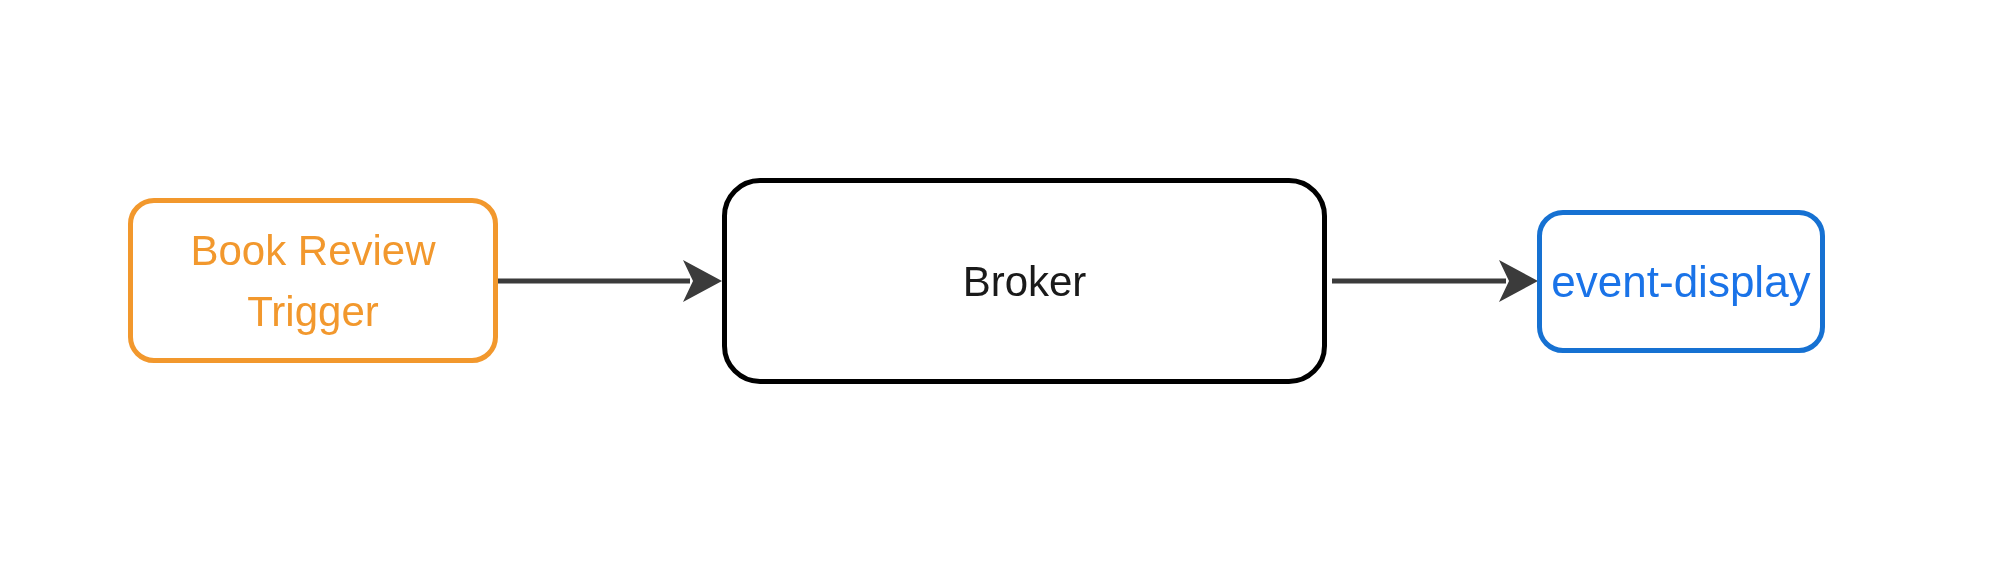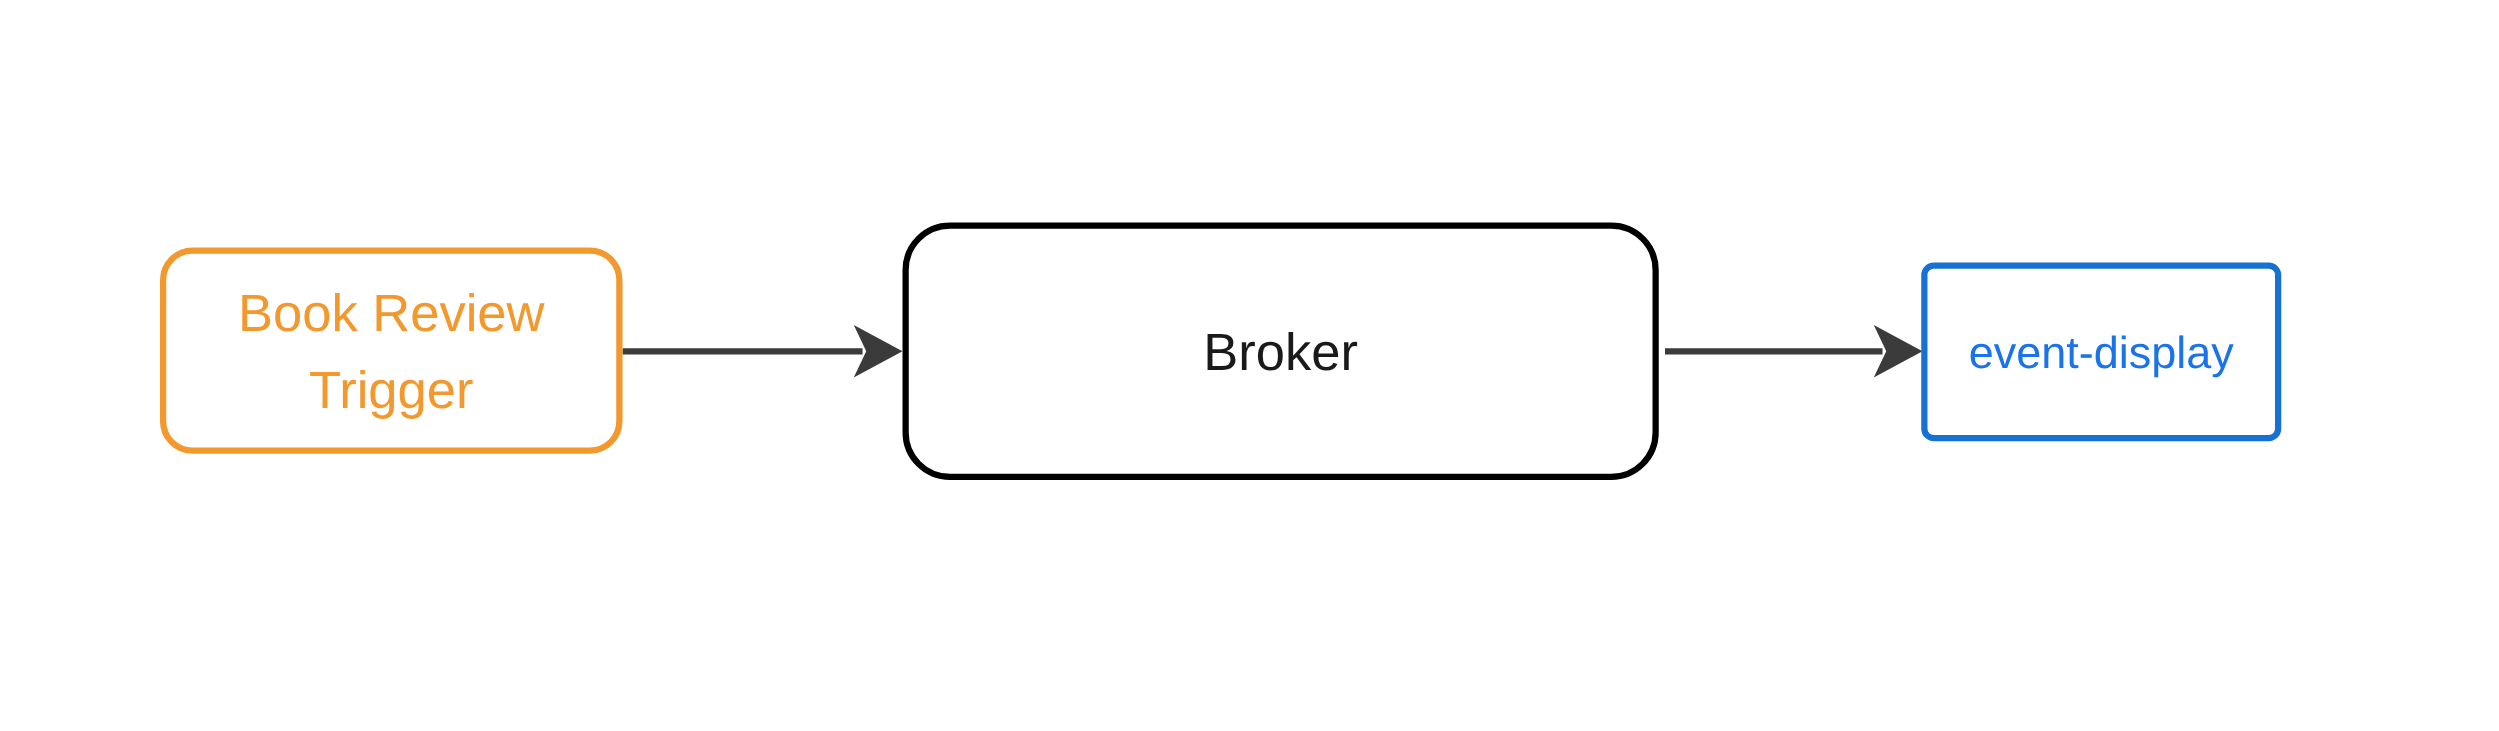--- a/index.html
+++ b/index.html
@@ -47,22 +47,22 @@
     height: 206px;
     border-radius: 38px;
     font-size: 42px;
     line-height: 61px;
   }
   .node-sink {
     left: 1537px;
     top: 210px;
     width: 288px;
     height: 143px;
-    border-radius: 10px;
-    font-size: 36px;
+    border-radius: 26px;
+    font-size: 44px;
     line-height: 48px;
   }
   .edge {
     position: absolute;
     display: block;
   }
   .edge-1 {
     left: 498px;
     top: 259px;
   }

